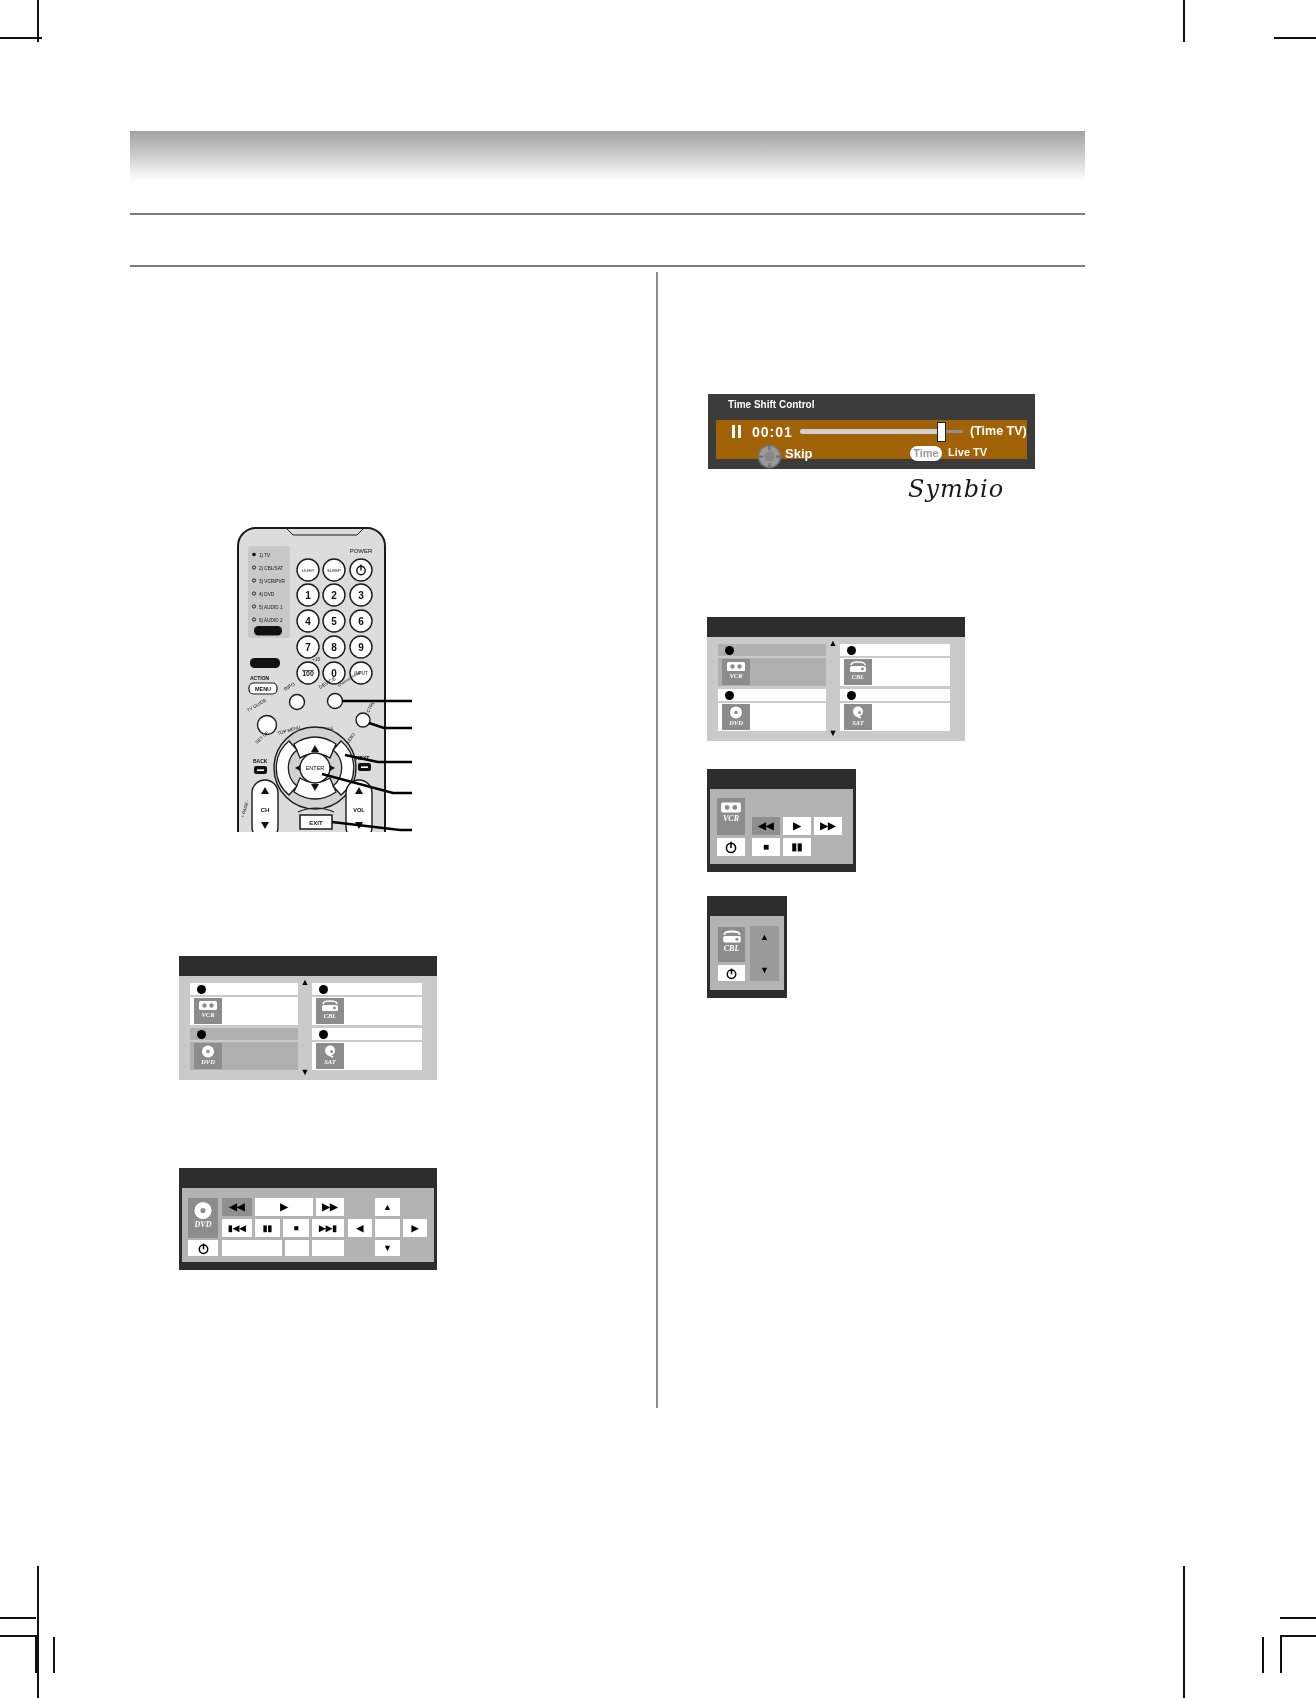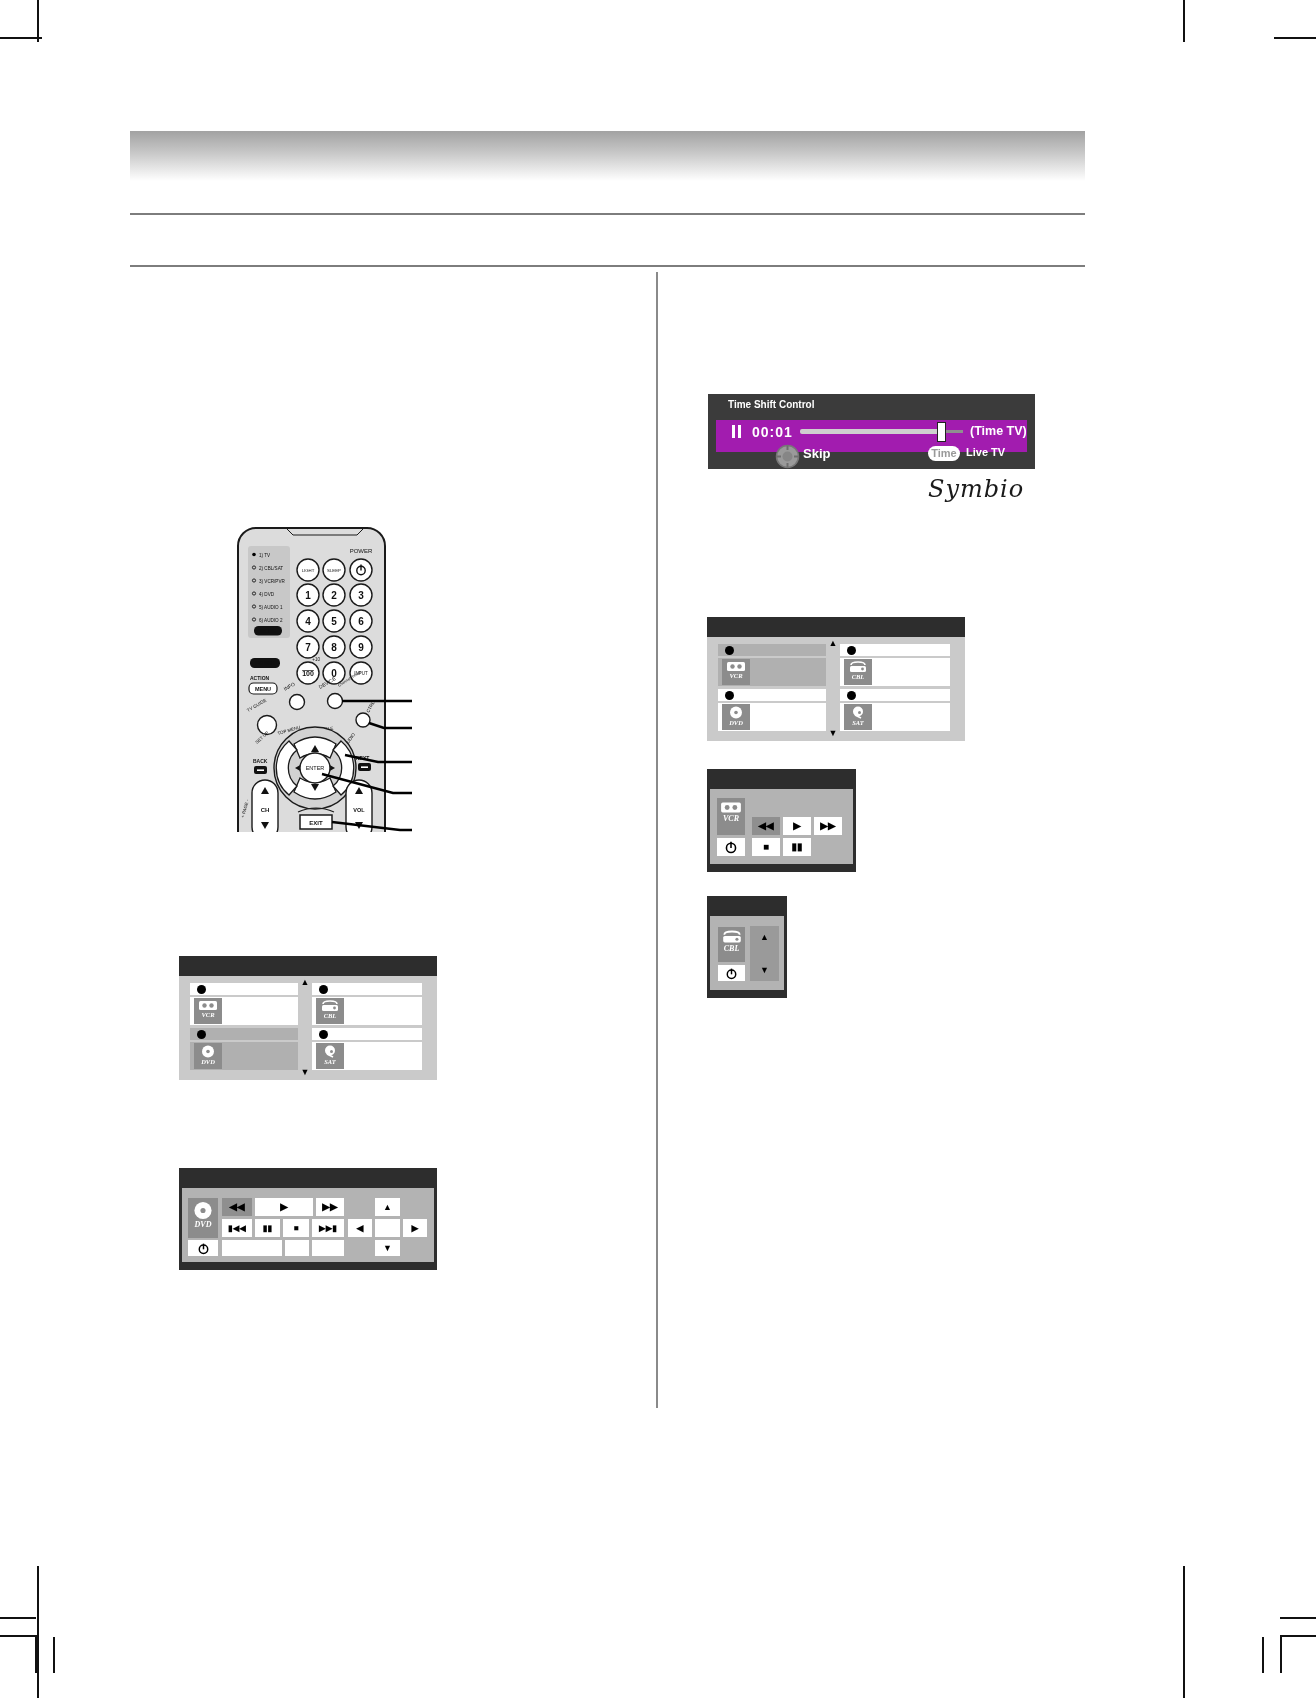--- a/index.html
+++ b/index.html
@@ -6,32 +6,32 @@
   #page{position:relative;width:1316px;height:1698px;background:#fff;overflow:hidden;
         font-family:"Liberation Sans", sans-serif;}
   .abs{position:absolute;}
   
   .grad-bar{left:130px;top:131px;width:955px;height:50px;
             background:linear-gradient(180deg,#a2a2a2 0%,#c9c9c9 45%,#ffffff 100%);}
   .rule{height:2px;background:#7d7d7d;}
   .col-divider{left:656px;top:272px;width:2px;height:1136px;background:#8a8a8a;}
   .mark{background:#111;}
   
-  .brand{font-family:"DejaVu Serif", serif;font-style:italic;font-size:24px;color:#1a1a1a;letter-spacing:1px;margin-left:20px;}
+  .brand{font-family:"DejaVu Serif", serif;font-style:italic;font-size:24px;color:#1a1a1a;letter-spacing:1px;}
   
   .osd{left:708px;top:394px;width:327px;height:75px;background:#3b3b3b;color:#fff;}
   .osd-title{position:absolute;left:20px;top:5px;font-size:10px;font-weight:bold;}
-  .osd-strip{position:absolute;left:8px;top:26px;width:311px;height:32px;background:#a21caf;}
+  .osd-strip{position:absolute;left:8px;top:26px;width:311px;height:39px;background:#a16207;}
   .pausebar{position:absolute;top:5px;width:3px;height:13px;background:#fff;}
   .osd-time{position:absolute;left:36px;top:4px;font-size:14px;font-weight:bold;letter-spacing:1px;}
   .tsc-track{position:absolute;left:84px;top:9px;width:146px;height:5px;background:#cfcfcf;border-radius:2px;}
   .tsc-stub{position:absolute;left:230px;top:10px;width:17px;height:3px;background:#8f8f8f;}
   .tsc-handle{position:absolute;left:221px;top:2px;width:7px;height:18px;background:#fff;border:1px solid #222;}
   .osd-liveparen{position:absolute;left:254px;top:4px;font-size:12.5px;font-weight:bold;}
-  .osd-foot{position:absolute;left:0;top:49px;width:381px;height:26px;margin-left:18px;}
+  .osd-foot{position:absolute;left:0;top:49px;width:381px;height:26px;}
   .osd-skip{position:absolute;left:77px;top:3px;font-size:13px;font-weight:bold;}
   .live-pill{position:absolute;left:202px;top:3px;width:32px;height:15px;background:#fff;border-radius:8px;
              color:#9a9a9a;font-size:11px;font-weight:bold;text-align:center;line-height:15px;}
   .osd-livetv{position:absolute;left:240px;top:3px;font-size:11px;font-weight:bold;}
   
   .menu{width:258px;height:124px;background:#cacaca;}
   .menu-hd{height:20px;background:#2d2d2d;}
   .menu-bd{position:relative;height:104px;}
   .mcol{position:absolute;top:7px;width:108px;}
   .mrow{margin-bottom:2px;}

